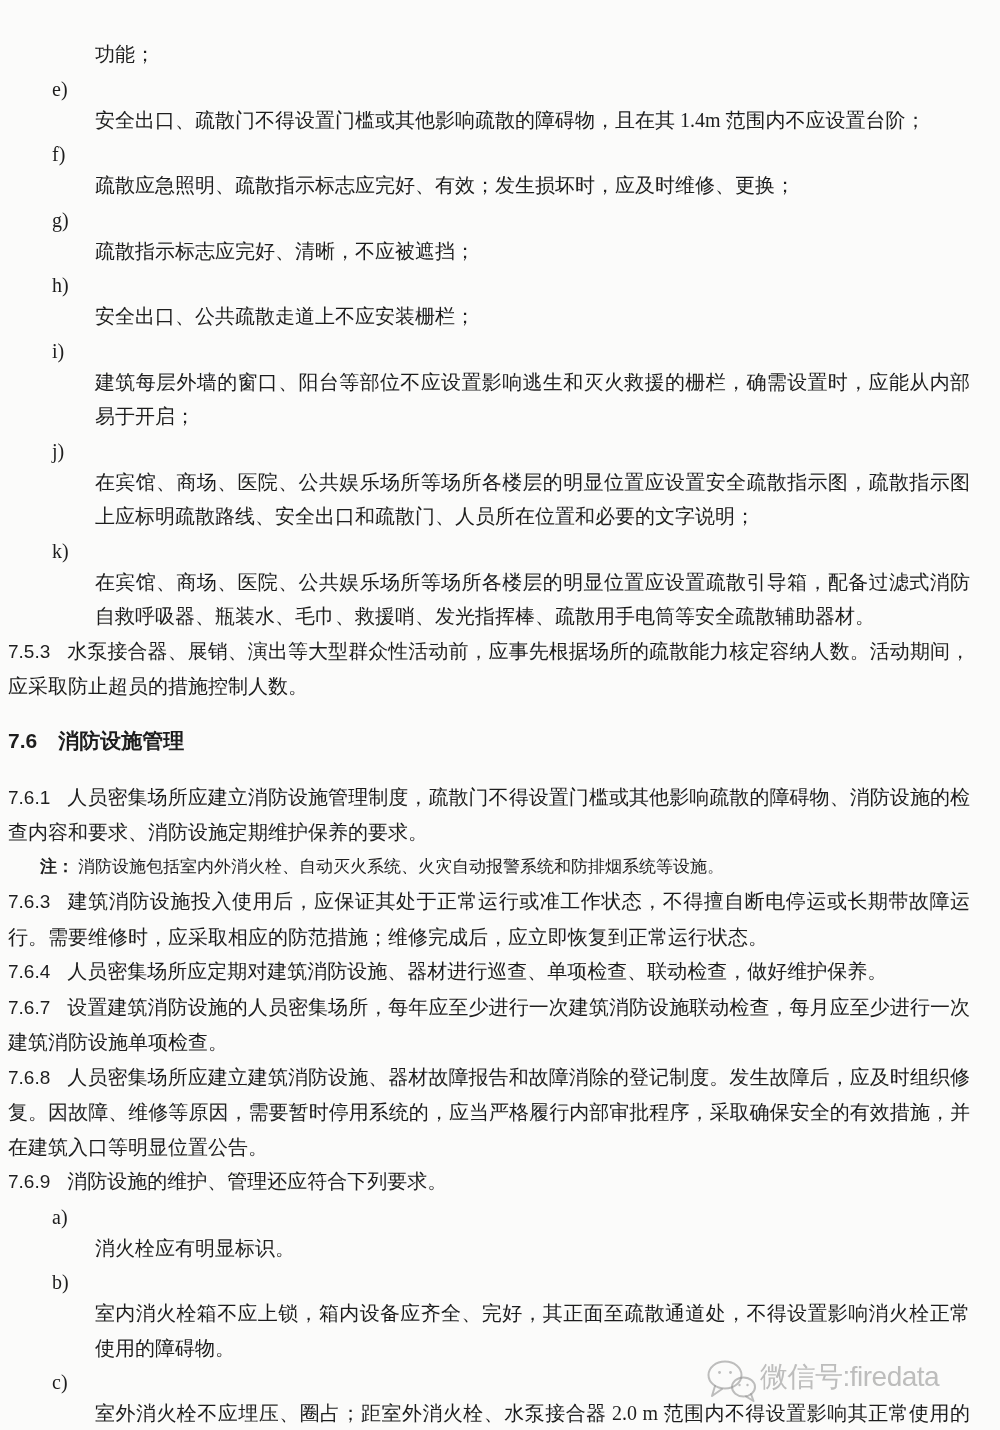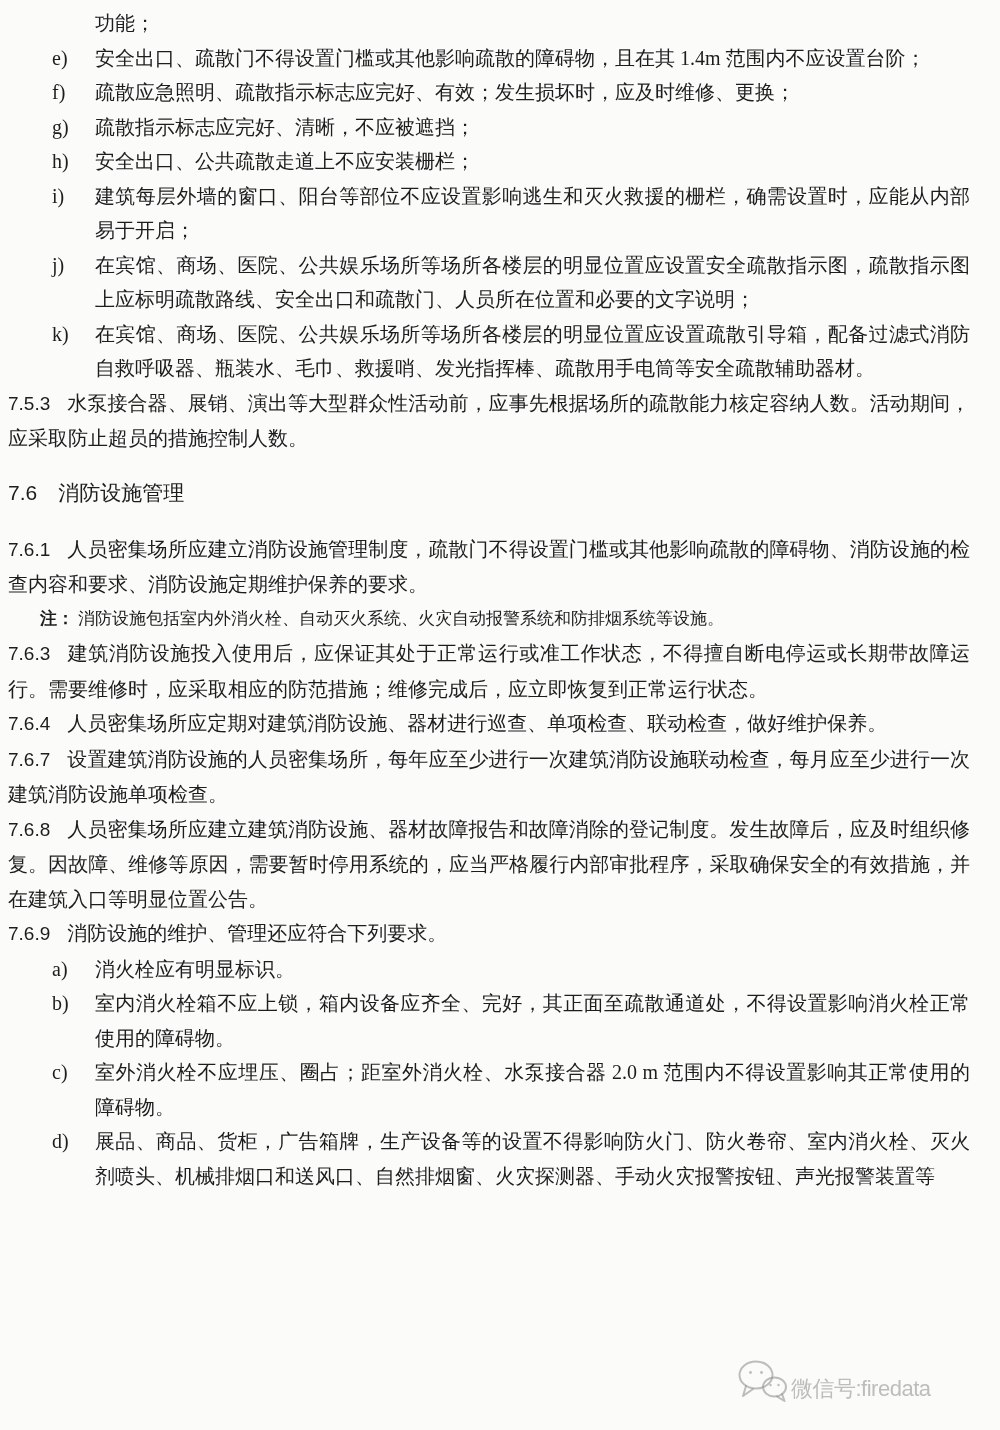--- a/index.html
+++ b/index.html
@@ -21,58 +21,59 @@
   .li { display:flex; }
   .li-label {
     flex:0 0 43px;
     margin-left:44px;
     font-size:20px; line-height:34.5px;
   }
   .li-text {
     flex:1;
     font-size:20px; line-height:34.5px;
     text-align:justify;
+    margin-top:31px;
   }
   
   .cont .li-label { visibility:hidden; }
   
   .clause {
     margin:0;
     font-size:20px; line-height:34.5px;
     text-align:justify;
   }
   .cnum {
     font-family:"Liberation Sans","DejaVu Sans",sans-serif;
     font-weight:400;
     font-size:19px;
     margin-right:17px;
     white-space:nowrap;
   }
   
   .section {
     margin:22px 0 24px 0;
     font-size:21px; line-height:30px;
-    font-weight:400;
+    font-weight:700;
     font-family:"Liberation Sans","DejaVu Sans",sans-serif;
   }
   .snum { margin-right:21px; }
   
   .note {
     margin:0 0 0 32px;
     font-size:17px; line-height:34.5px;
     text-align:justify;
   }
   .note-label { font-weight:700; margin-right:4px; }
   
   .watermark {
     position:absolute;
-    left:736px; top:1358px;
-    display:flex; align-items:flex-end; gap:3px;
+    left:705px; top:1358px;
+    display:flex; align-items:flex-start; gap:3px;
     color:rgba(150,150,150,0.62);
-    font-size:22px; letter-spacing:-0.5px;
+    font-size:28px; letter-spacing:-0.5px;
     font-family:"Liberation Sans","DejaVu Sans",sans-serif;
     white-space:nowrap;
     pointer-events:none;
     z-index:5;
   }
   .watermark svg { flex:0 0 auto; }
 </style>
 </head>
 <body>
 

